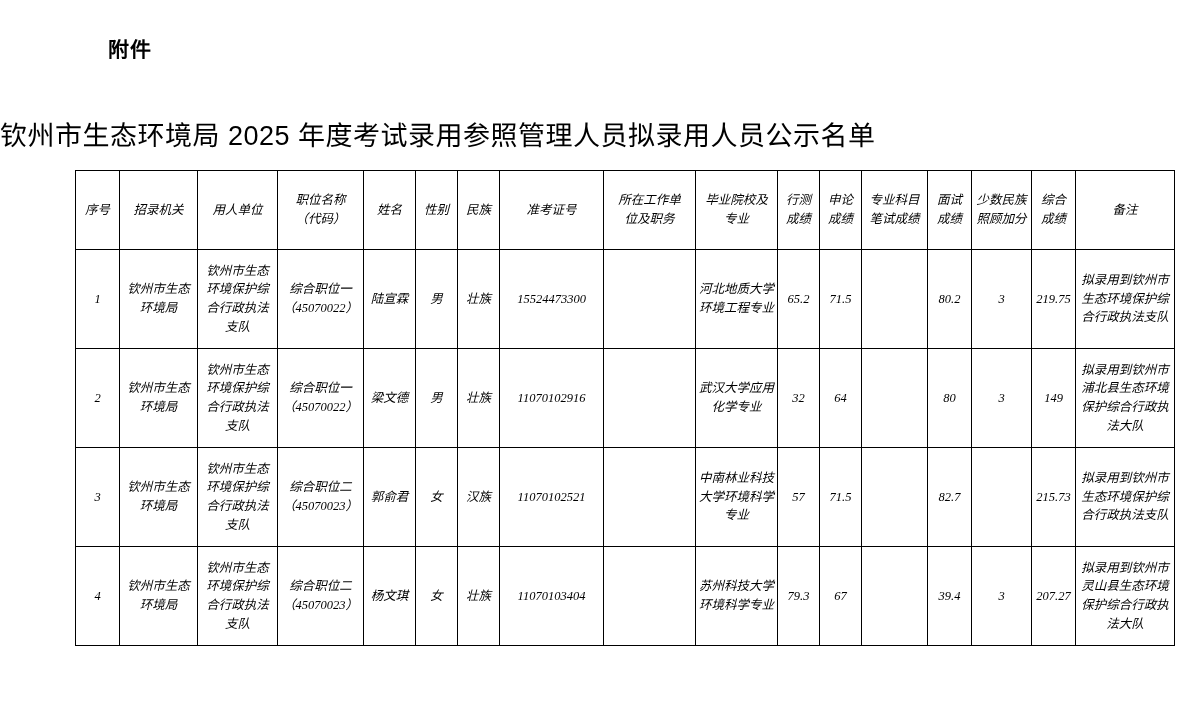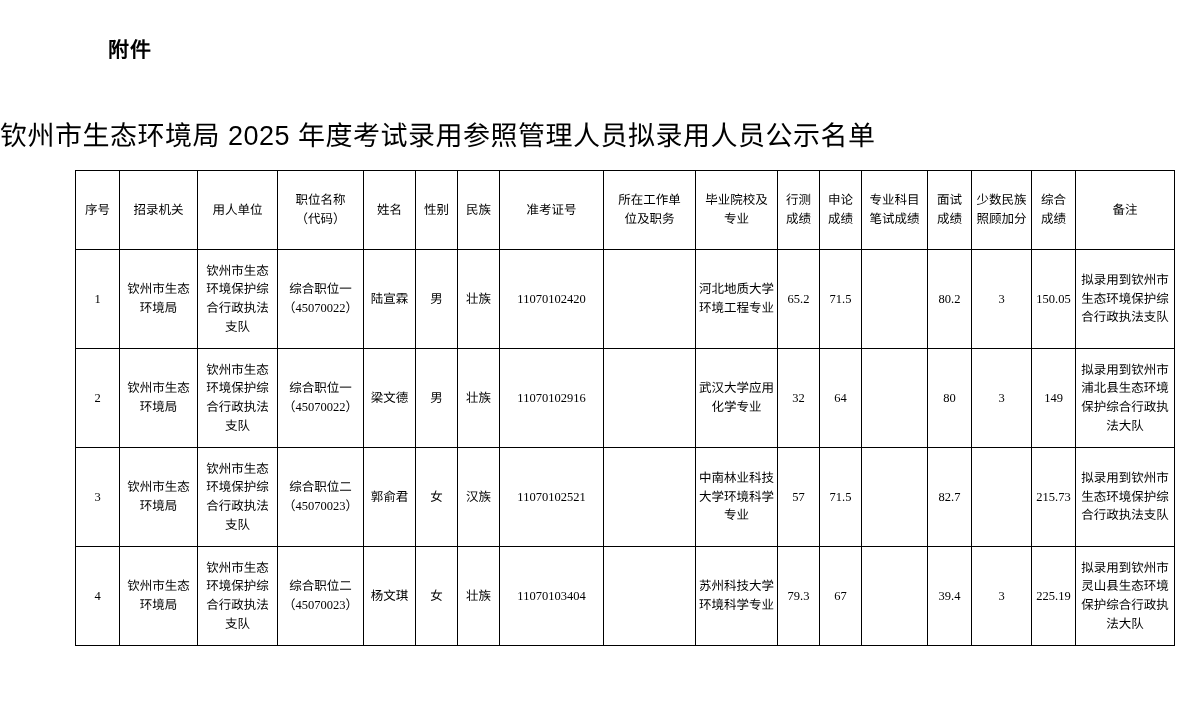--- a/index.html
+++ b/index.html
@@ -40,20 +40,21 @@
     letter-spacing: 0.5px;
     font-family: "Liberation Sans", "DejaVu Sans", sans-serif;
     white-space: nowrap;
     margin-top: 11px;
   }
   .table-wrap {
     position: absolute;
     left: 75px;
     top: 170px;
     width: 1049px;
+    font-style: italic;
   }
   table.listing {
     border-collapse: collapse;
     width: 1049px;
     table-layout: fixed;
   }
   table.listing th,
   table.listing td {
     border: 1px solid #000000;
     text-align: center;
@@ -144,29 +145,29 @@
       </thead>
       <tbody>
           <tr>
             <td>1</td>
             <td>钦州市生态环境局</td>
             <td>钦州市生态环境保护综合行政执法支队</td>
             <td>综合职位一（45070022）</td>
             <td>陆宣霖</td>
             <td>男</td>
             <td>壮族</td>
-            <td class="nowrapnum">11070102420</td>
+            <td class="nowrapnum">15524473300</td>
             <td></td>
             <td>河北地质大学环境工程专业</td>
             <td>65.2</td>
             <td>71.5</td>
             <td></td>
             <td>80.2</td>
             <td>3</td>
-            <td>150.05</td>
+            <td>219.75</td>
             <td>拟录用到钦州市生态环境保护综合行政执法支队</td>
           </tr>
           <tr>
             <td>2</td>
             <td>钦州市生态环境局</td>
             <td>钦州市生态环境保护综合行政执法支队</td>
             <td>综合职位一（45070022）</td>
             <td>梁文德</td>
             <td>男</td>
             <td>壮族</td>
@@ -209,20 +210,20 @@
             <td>女</td>
             <td>壮族</td>
             <td class="nowrapnum">11070103404</td>
             <td></td>
             <td>苏州科技大学环境科学专业</td>
             <td>79.3</td>
             <td>67</td>
             <td></td>
             <td>39.4</td>
             <td>3</td>
-            <td>225.19</td>
+            <td>207.27</td>
             <td>拟录用到钦州市灵山县生态环境保护综合行政执法大队</td>
           </tr>
         </tbody>
     </table>
   </div>
 
 </div>
 
 </body></html>

